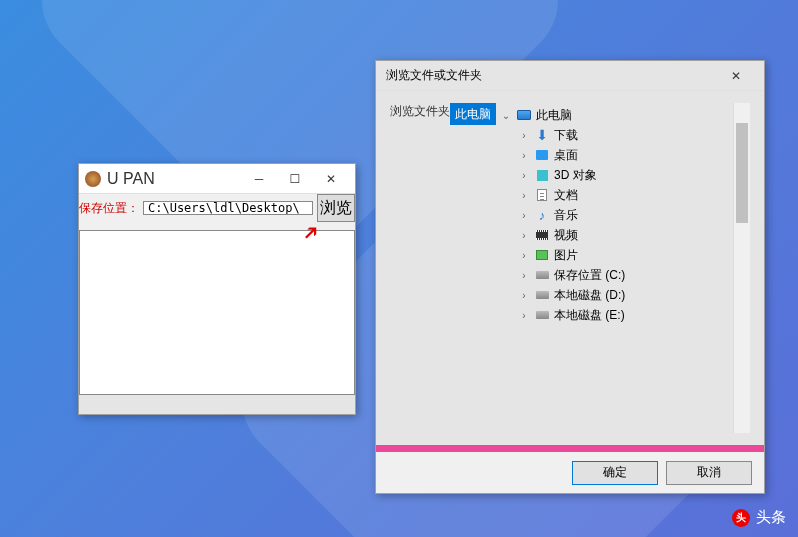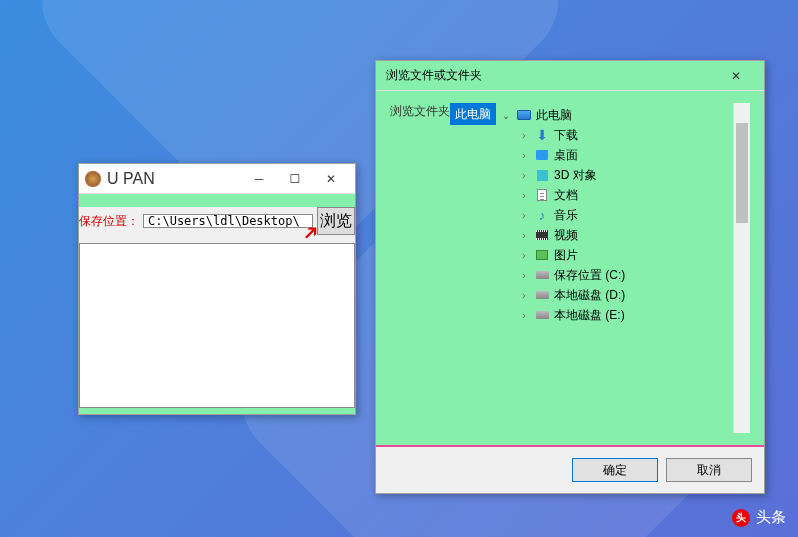--- a/index.html
+++ b/index.html
@@ -1,30 +1,30 @@
 <!DOCTYPE html>
 <html><head>
 <meta charset="utf-8">
 <style>
 * { box-sizing: border-box; margin: 0; padding: 0; font-family: "Microsoft YaHei", "Segoe UI", sans-serif; }
 body { width: 798px; height: 537px; background: linear-gradient(135deg, #3a8de0 0%, #4f7edb 50%, #5a6fd8 100%); position: relative; overflow: hidden; }
 .bg-shape { position: absolute; width: 400px; height: 400px; background: rgba(255,255,255,0.1); border-radius: 60px; transform: rotate(45deg); }
 .bg1 { top: -200px; left: 100px; }
 .bg2 { top: 200px; left: 300px; }
 
-.window { position: absolute; background: #86efac; border: 1px solid #a0a0a0; box-shadow: 2px 2px 8px rgba(0,0,0,0.3); }
+.window { position: absolute; background: #e5e5e5; border: 1px solid #a0a0a0; box-shadow: 2px 2px 8px rgba(0,0,0,0.3); }
 
 
 .upan { left: 78px; top: 163px; width: 278px; height: 252px; }
 .upan-title { height: 30px; background: #fff; display: flex; align-items: center; padding: 0 6px; border-bottom: 1px solid #e0e0e0; }
 .upan-icon { width: 16px; height: 16px; border-radius: 50%; background: radial-gradient(circle, #d4a050, #8b4020); margin-right: 6px; }
 .upan-title-text { font-size: 16px; color: #333; flex: 1; }
 .winbtns { display: flex; }
 .winbtn { width: 36px; height: 28px; display: flex; align-items: center; justify-content: center; font-size: 12px; color: #333; cursor: pointer; }
-.upan-body { background: #f0f0f0; padding: 0; margin-top: 13px; }
+.upan-body { background: #f0f0f0; padding: 0; }
 .upan-row { display: flex; align-items: center; gap: 4px; }
 .save-label { color: #d00000; font-size: 12px; }
 .path-input { flex: 1; height: 14px; border: 1px solid #888; background: #fff; font-size: 12px; padding: 0 4px; font-family: monospace; }
 .browse-btn { width: 38px; height: 28px; border: 1px solid #888; background: #ddd; font-size: 16px; cursor: pointer; }
 .upan-main { background: #fff; border: 1px solid #888; margin-top: 8px; height: 165px; }
 
 .arrow { position: absolute; left: 302px; top: 220px; font-size: 20px; color: #e00000; transform: rotate(-45deg); pointer-events: none; }
 
 
 .dlg { left: 375px; top: 60px; width: 390px; height: 434px; display: flex; flex-direction: column; }
@@ -35,21 +35,21 @@
 .path-box { border: 1px solid #0078d7; background: #0078d7; color: #fff; height: 22px; padding: 2px 4px; font-size: 12px; margin-bottom: 6px; }
 .tree-wrap { flex: 1; border: none; display: flex; overflow: hidden; }
 .tree { flex: 1; font-size: 12px; padding: 2px 0; }
 .tree-row { display: flex; align-items: center; height: 20px; padding-left: 4px; }
 .tgl { width: 12px; display: inline-flex; justify-content: center; color: #666; font-size: 10px; cursor: pointer; }
 .ico { width: 16px; height: 16px; margin: 0 4px; display: inline-flex; align-items: center; justify-content: center; }
 .lbl { color: #000; }
 .indent1 { padding-left: 22px; }
 .scrollbar { width: 17px; background: #f0f0f0; border-left: 1px solid #ddd; position: relative; }
 .thumb { position: absolute; left: 2px; right: 2px; top: 20px; height: 100px; background: #c0c0c0; }
-.dlg-foot { height: 48px; border-top: 2px solid #ec4899; display: flex; justify-content: flex-end; align-items: center; padding: 16px 12px; gap: 8px; background: #f0f0f0; }
+.dlg-foot { height: 48px; border-top: 7px solid #ec4899; display: flex; justify-content: flex-end; align-items: center; padding: 16px 12px; gap: 8px; background: #f0f0f0; }
 .dlg-btn { width: 86px; height: 24px; border: 1px solid #888; background: #e1e1e1; font-size: 12px; cursor: pointer; }
 .dlg-btn.primary { border: 1px solid #0078d7; }
 
 
 .i-pc { background: linear-gradient(#4aa8f0,#2a7ad0); border: 1px solid #1a5aa0; border-radius: 1px; width: 14px; height: 10px; }
 .i-dl { color: #2a7ad0; font-size: 14px; }
 .i-desk { background: #2a9af0; width: 12px; height: 10px; border-radius: 1px; }
 .i-3d { background: #3ac0d0; width: 11px; height: 11px; }
 .i-doc { border: 1px solid #888; width: 10px; height: 12px; background: #fff; position: relative; }
 .i-doc::after { content: ""; position: absolute; left: 2px; right: 2px; top: 3px; height: 1px; background: #888; box-shadow: 0 3px #888, 0 6px #888; }

